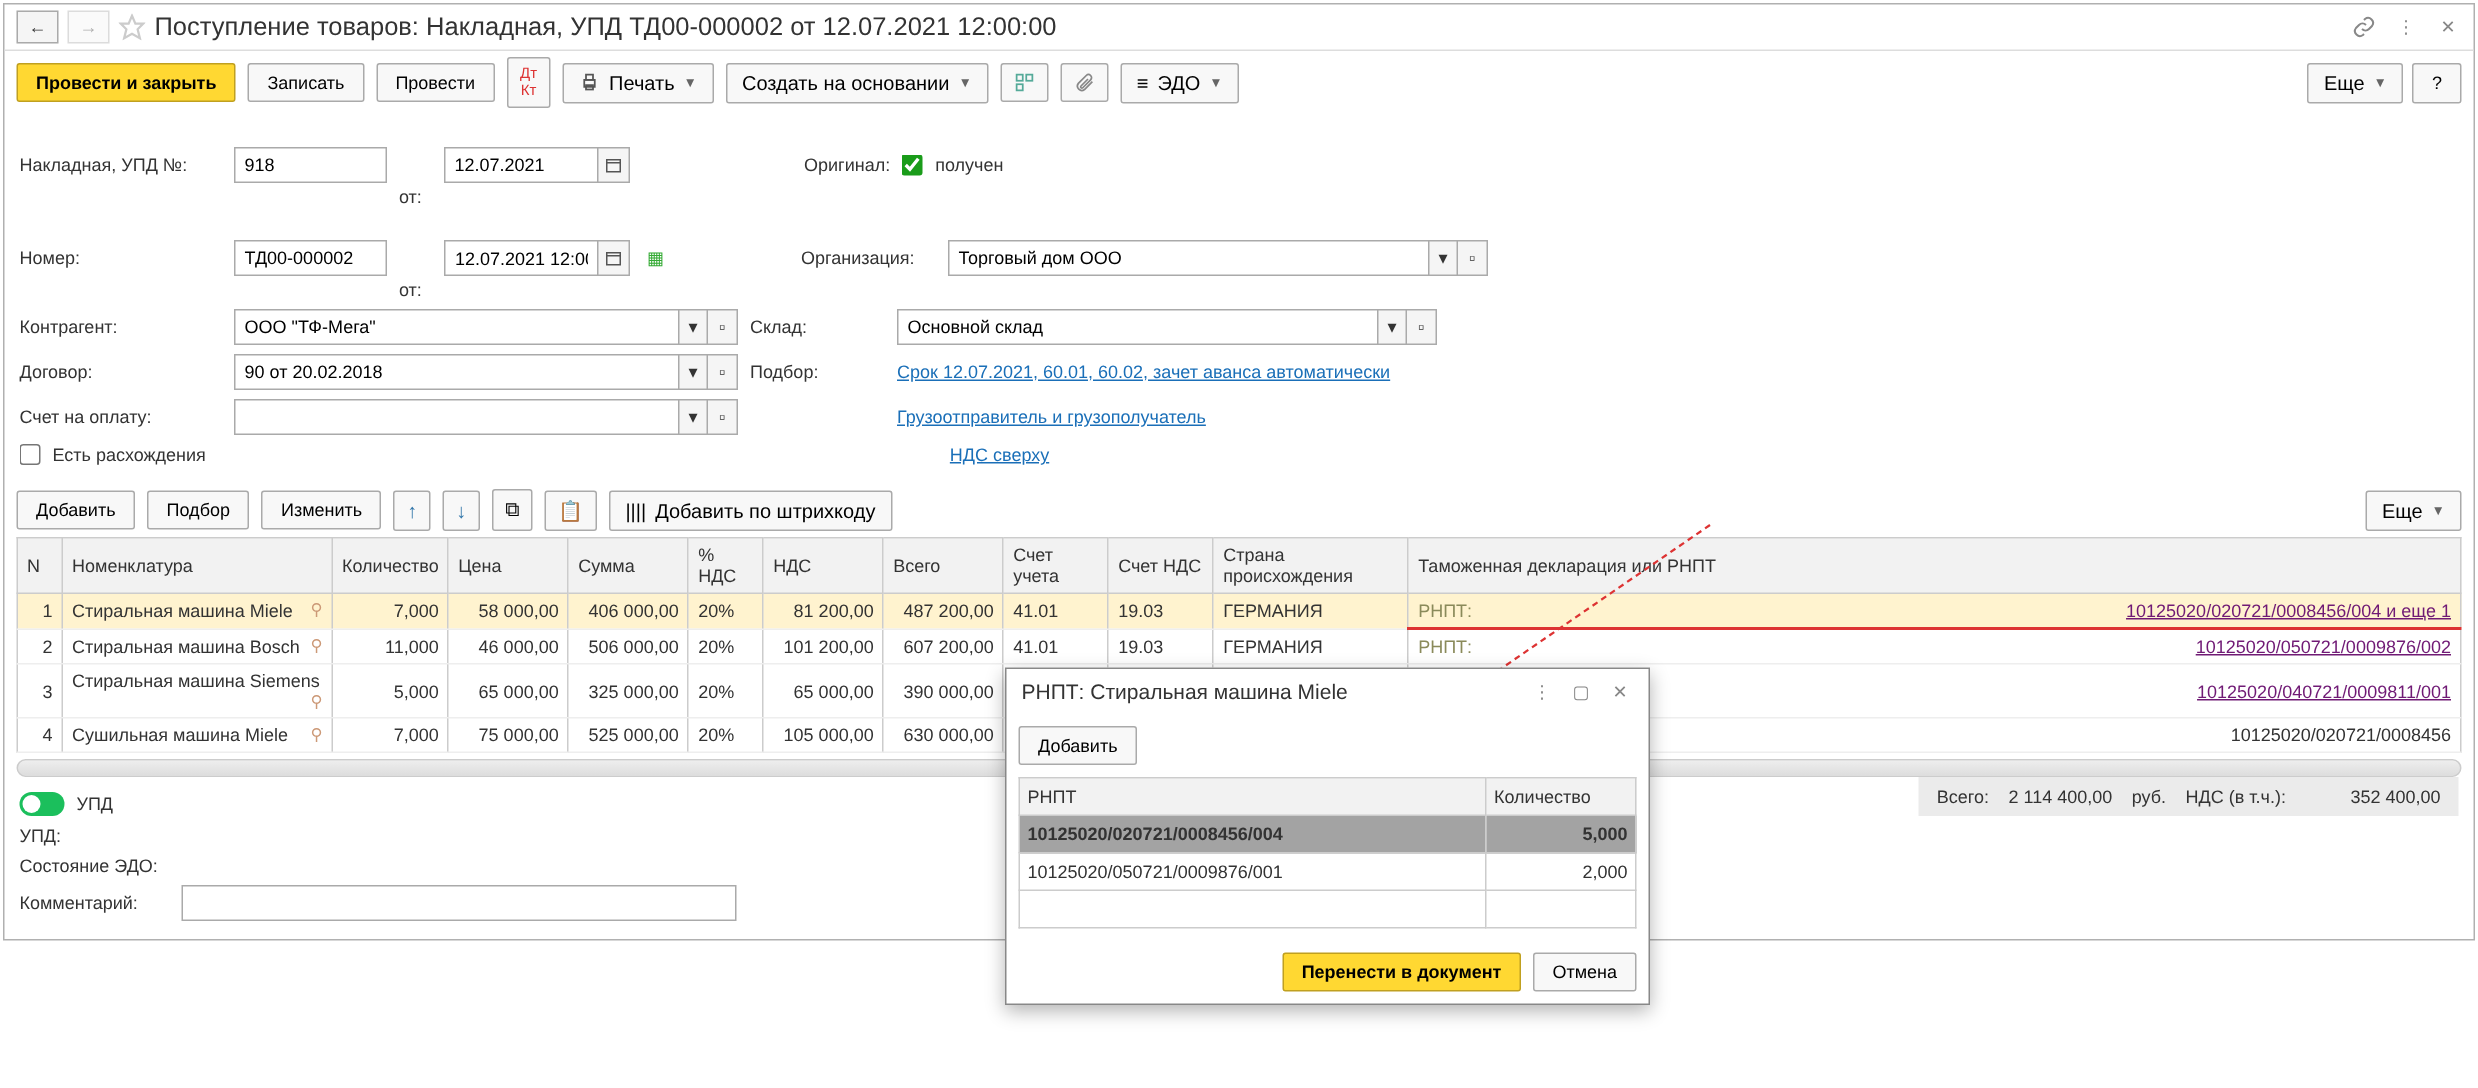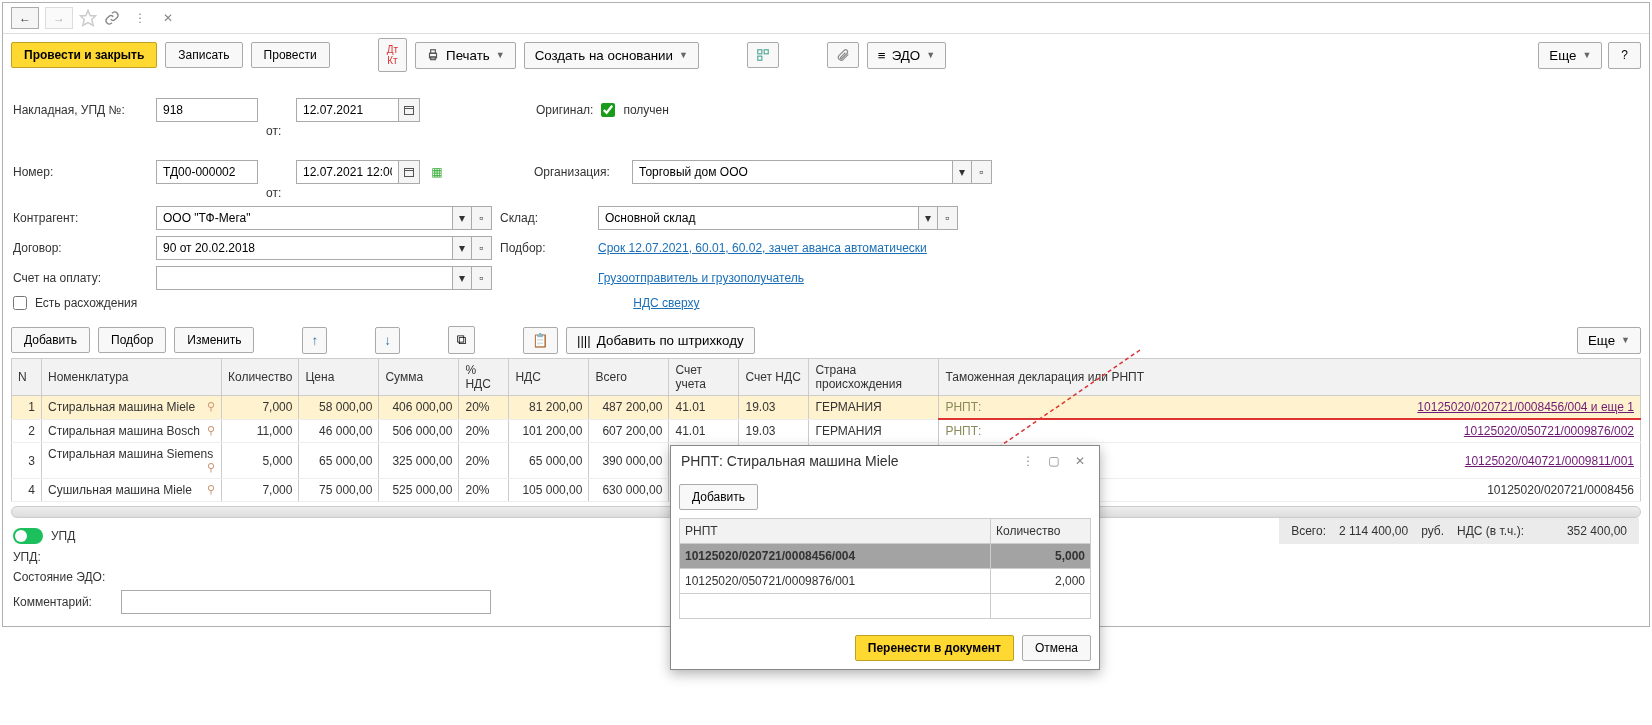--- a/index.html
+++ b/index.html
@@ -8,21 +8,21 @@
   .title-bar { display: flex; align-items: center; padding: 4px 8px; gap: 6px; border-bottom: 1px solid #ddd; }
   .nav-btn { width: 28px; height: 22px; border: 1px solid #aaa; background: #f5f5f5; display: flex; align-items: center; justify-content: center; cursor: pointer; }
   .star-icon { width: 18px; height: 18px; color: #ccc; }
   .title-text { font-size: 17px; flex: 1; }
   .title-right { display: flex; gap: 10px; align-items: center; }
   .icon-btn-flat { width: 18px; height: 18px; cursor: pointer; display: flex; align-items: center; justify-content: center; color: #888; }
   
   .toolbar { display: flex; align-items: center; padding: 4px 8px; gap: 8px; }
   .btn { padding: 5px 12px; border: 1px solid #aaa; background: #f8f8f8; font-size: 12px; cursor: pointer; border-radius: 2px; }
   .btn-primary { background: #ffd832; border-color: #c0a020; font-weight: bold; }
-  .btn-icon { padding: 5px 8px; border: 1px solid #aaa; background: #f8f8f8; cursor: pointer; border-radius: 2px; display: flex; align-items: center; gap: 4px; margin-left: 40px; }
+  .btn-icon { padding: 5px 8px; border: 1px solid #aaa; background: #f8f8f8; cursor: pointer; border-radius: 2px; display: flex; align-items: center; gap: 4px; }
   .btn-drop { padding: 5px 10px; border: 1px solid #aaa; background: #f8f8f8; cursor: pointer; border-radius: 2px; display: flex; gap: 6px; align-items: center; }
   .dd-arrow { font-size: 9px; color: #666; }
   .tb-right { margin-left: auto; display:flex; gap:6px; }
   
   .form-area { padding: 6px 10px; }
   .form-row { display: flex; align-items: center; margin-bottom: 6px; gap: 8px; }
   .lbl { width: 135px; }
   .inp { height: 24px; border: 1px solid #aaa; padding: 2px 6px; font-size: 12px; }
   .date-fld { display: flex; }
   .date-fld .inp { width: 102px; border-right: none; }
@@ -73,20 +73,21 @@
 <div class="window">
 
   <div class="title-bar">
     <div class="nav-btn">←</div>
     <div class="nav-btn" style="opacity:0.4">→</div>
     <span class="star-icon">
       <svg viewBox="0 0 24 24" width="18" height="18" fill="none" stroke="#ccc" stroke-width="2">
           <polygon points="12,2 15,9 22,9 17,14 19,22 12,18 5,22 7,14 2,9 9,9"></polygon>
         </svg>
     </span>
+    <div class="title-text">Поступление товаров: Накладная, УПД ТД00-000002 от 12.07.2021 12:00:00</div>
     <div class="title-right">
       <span class="icon-btn-flat">
         <svg viewBox="0 0 24 24" width="16" height="16" fill="none" stroke="#888" stroke-width="2">
             <path d="M10 14a5 5 0 0 0 7 0l3-3a5 5 0 0 0-7-7l-1 1"></path>
             <path d="M14 10a5 5 0 0 0-7 0l-3 3a5 5 0 0 0 7 7l1-1"></path>
           </svg>
       </span>
       <span class="icon-btn-flat">⋮</span>
       <span class="icon-btn-flat">✕</span>
     </div>

